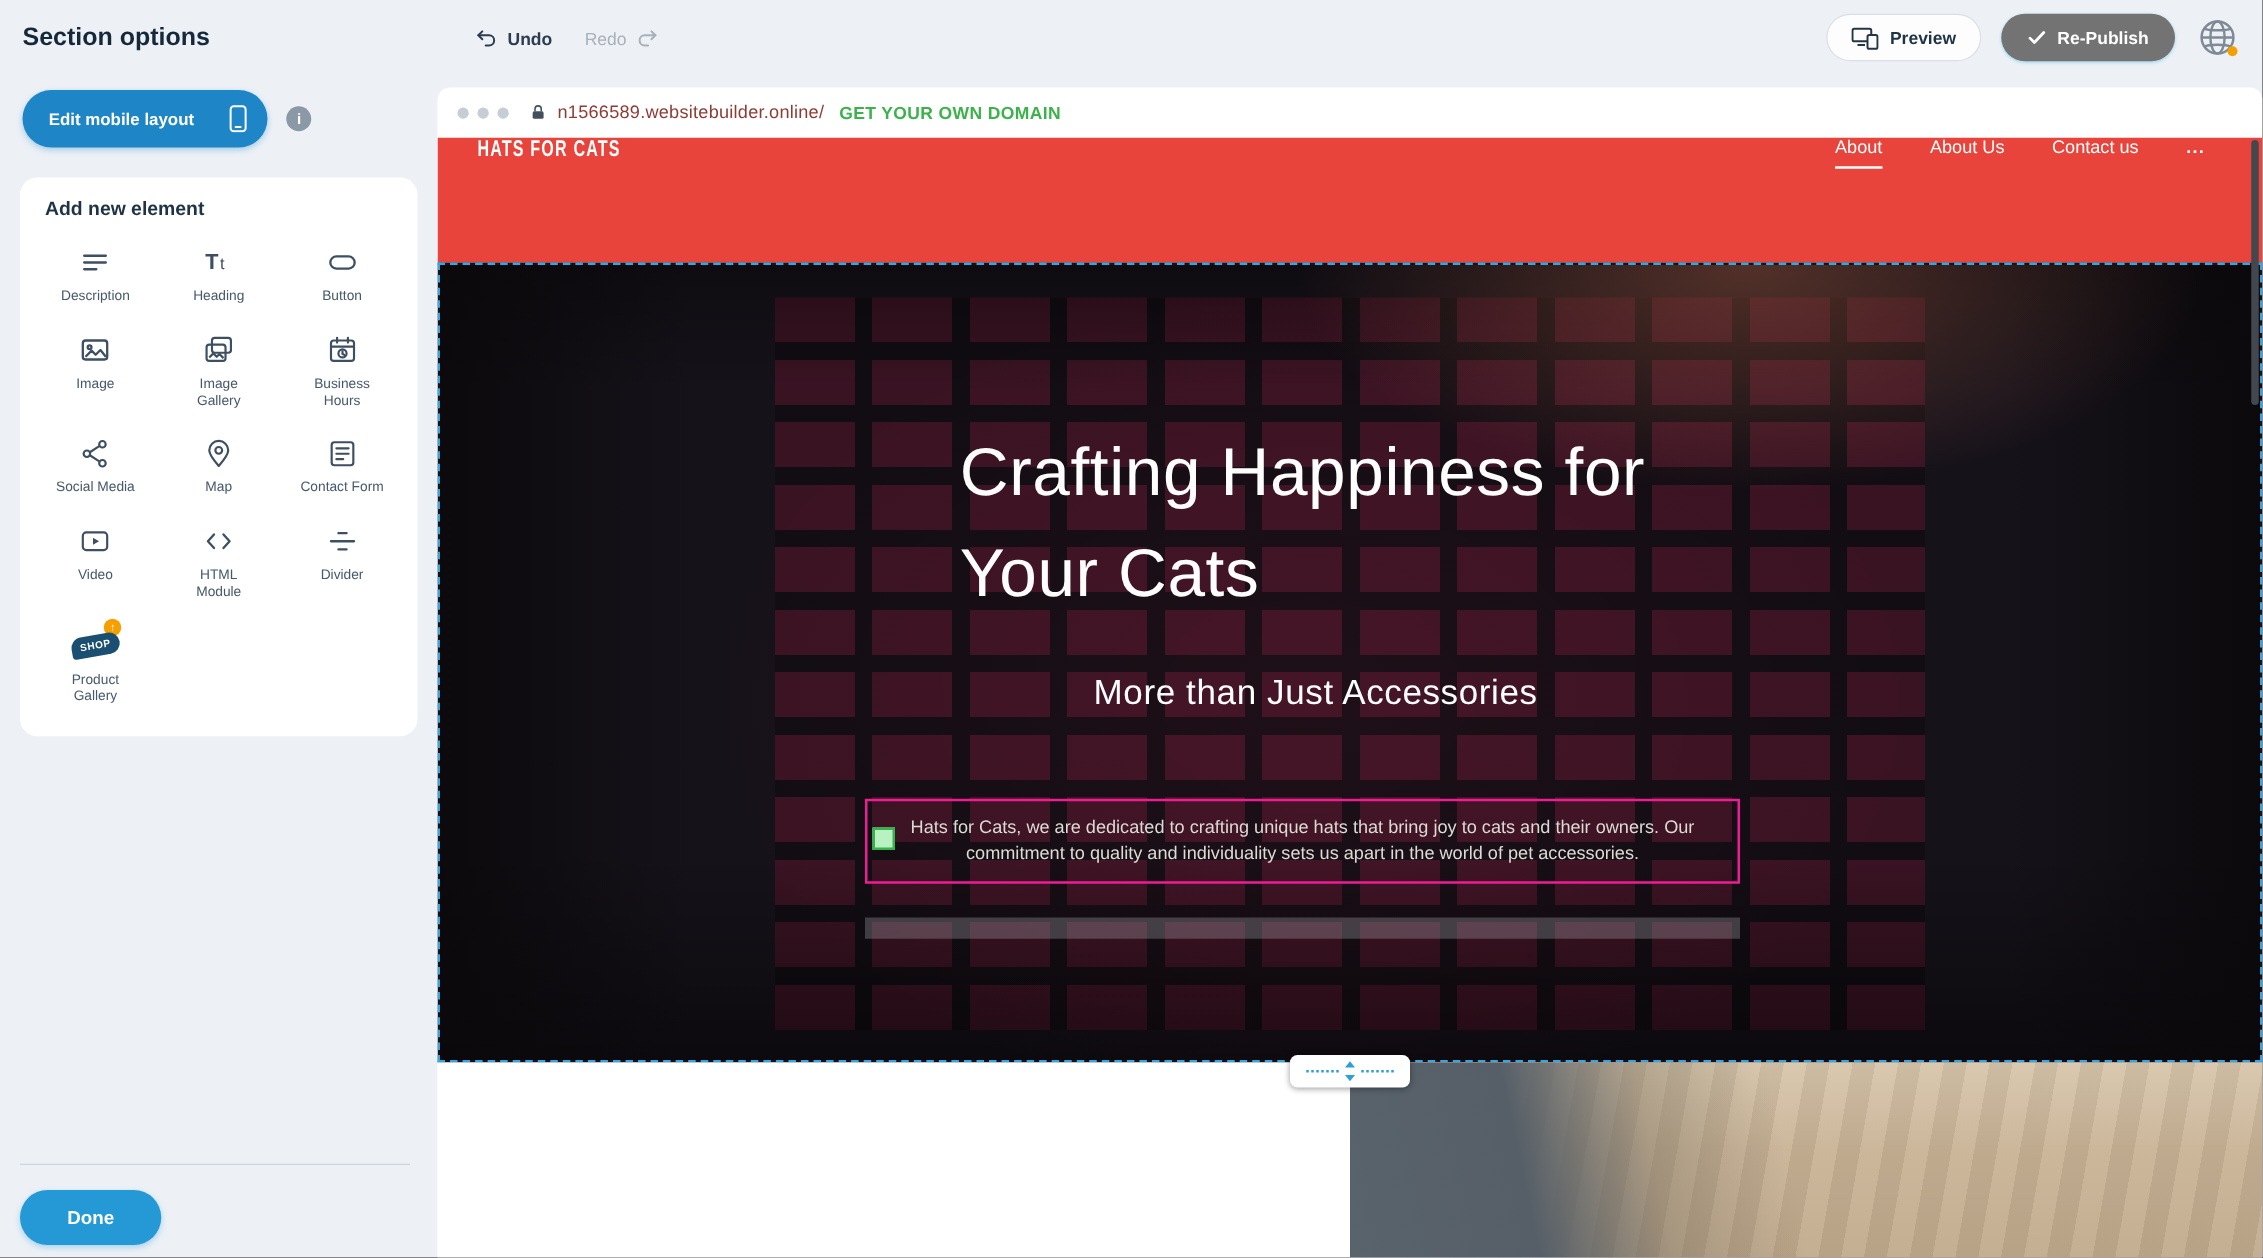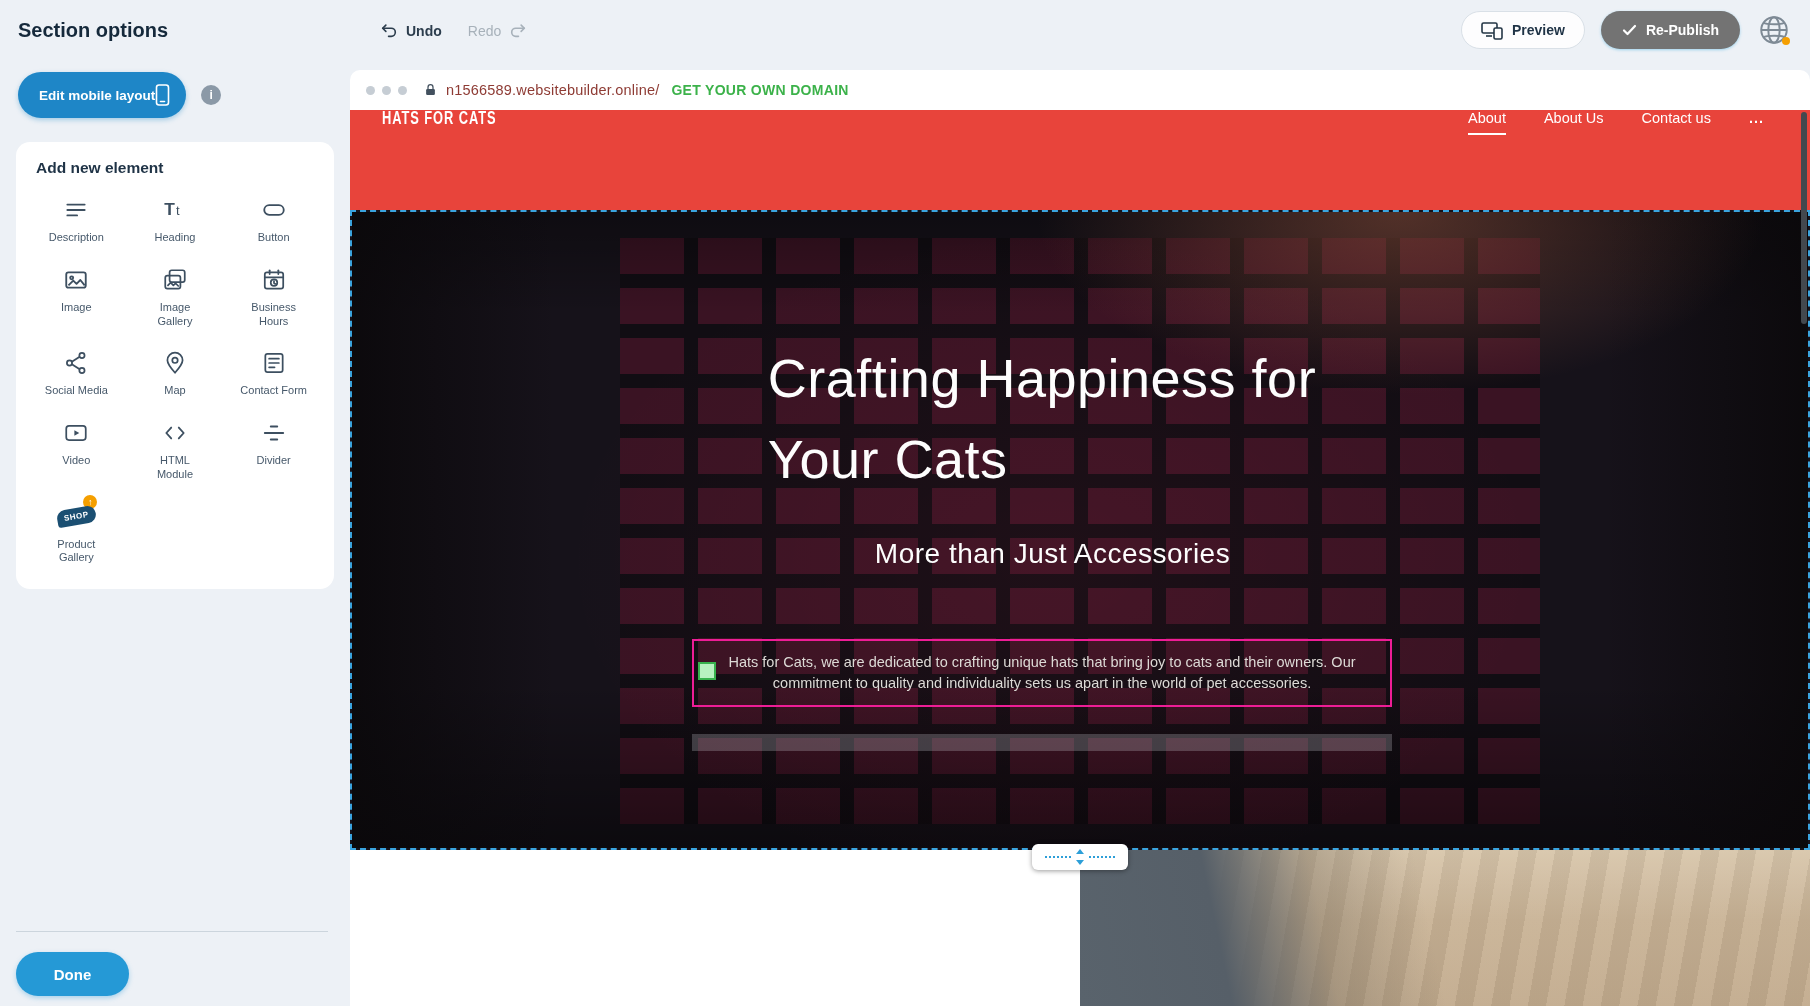--- a/index.html
+++ b/index.html
@@ -27,21 +27,21 @@
 
   
   .sidebar { position:absolute; top:60px; left:0; width:350px; bottom:0; padding:12px 16px; }
   .tabs { display:flex; margin-bottom:26px; }
   .tab { flex:1; height:32px; border:none; background:none; font-family:inherit; font-size:13.5px; color:#2c3e50; border-radius:16px; cursor:pointer; }
   .tab.active { background:#fff; font-weight:bold; box-shadow:0 1px 3px rgba(30,50,70,.18); }
   .tip-card { background:#fff; border-radius:14px; padding:15px 17px 17px; margin-bottom:24px; }
   .tip-title { color:#f59f00; font-size:15px; font-weight:bold; margin-bottom:9px; }
   .tip-body { font-size:12.8px; line-height:1.5; color:#667483; }
   .mobile-row { display:flex; align-items:center; gap:15px; margin-bottom:24px; padding-left:2px; }
-  .mobile-btn { height:46px; padding:0 16px 0 21px; border-radius:23px; border:none; background:#1e86c7; color:#fff; font-family:inherit; font-size:13.5px; font-weight:bold; display:flex; align-items:center; gap:0; cursor:pointer; box-shadow:0 2px 5px rgba(30,134,199,.35); }
+  .mobile-btn { height:46px; padding:0 16px 0 21px; border-radius:23px; border:none; background:#1e86c7; color:#fff; font-family:inherit; font-size:13.5px; font-weight:bold; display:flex; align-items:center; gap:28px; cursor:pointer; box-shadow:0 2px 5px rgba(30,134,199,.35); }
   .info-badge { width:20px; height:20px; border-radius:50%; background:#8b99a7; color:#fff; font-size:12px; font-weight:bold; display:flex; align-items:center; justify-content:center; cursor:pointer; }
   .elements-card { background:#fff; border-radius:14px; padding:17px 12px 24px; }
   .elements-card h2 { font-size:15.5px; font-weight:bold; color:#1f3346; margin:0 0 18px 8px; }
   .el-grid { display:grid; grid-template-columns:repeat(3,1fr); row-gap:20px; column-gap:2px; }
   .el-item { display:flex; flex-direction:column; align-items:center; gap:6px; cursor:pointer; }
   .el-icon { height:30px; display:flex; align-items:center; justify-content:center; color:#3d4f60; }
   .el-label { font-size:11px; color:#46586a; text-align:center; line-height:1.25; max-width:68px; }
   .shop-icon { position:relative; width:40px; height:30px; display:flex; align-items:center; justify-content:center; }
   .shop-tag { background:#1b4f72; color:#fff; font-size:8px; font-weight:bold; letter-spacing:.5px; padding:4px 7px; border-radius:9px 9px 9px 3px; transform:rotate(-10deg); }
   .shop-badge { position:absolute; top:-7px; right:-1px; width:14px; height:14px; border-radius:50%; background:#f59f00; color:#fff; font-size:9px; display:flex; align-items:center; justify-content:center; }

